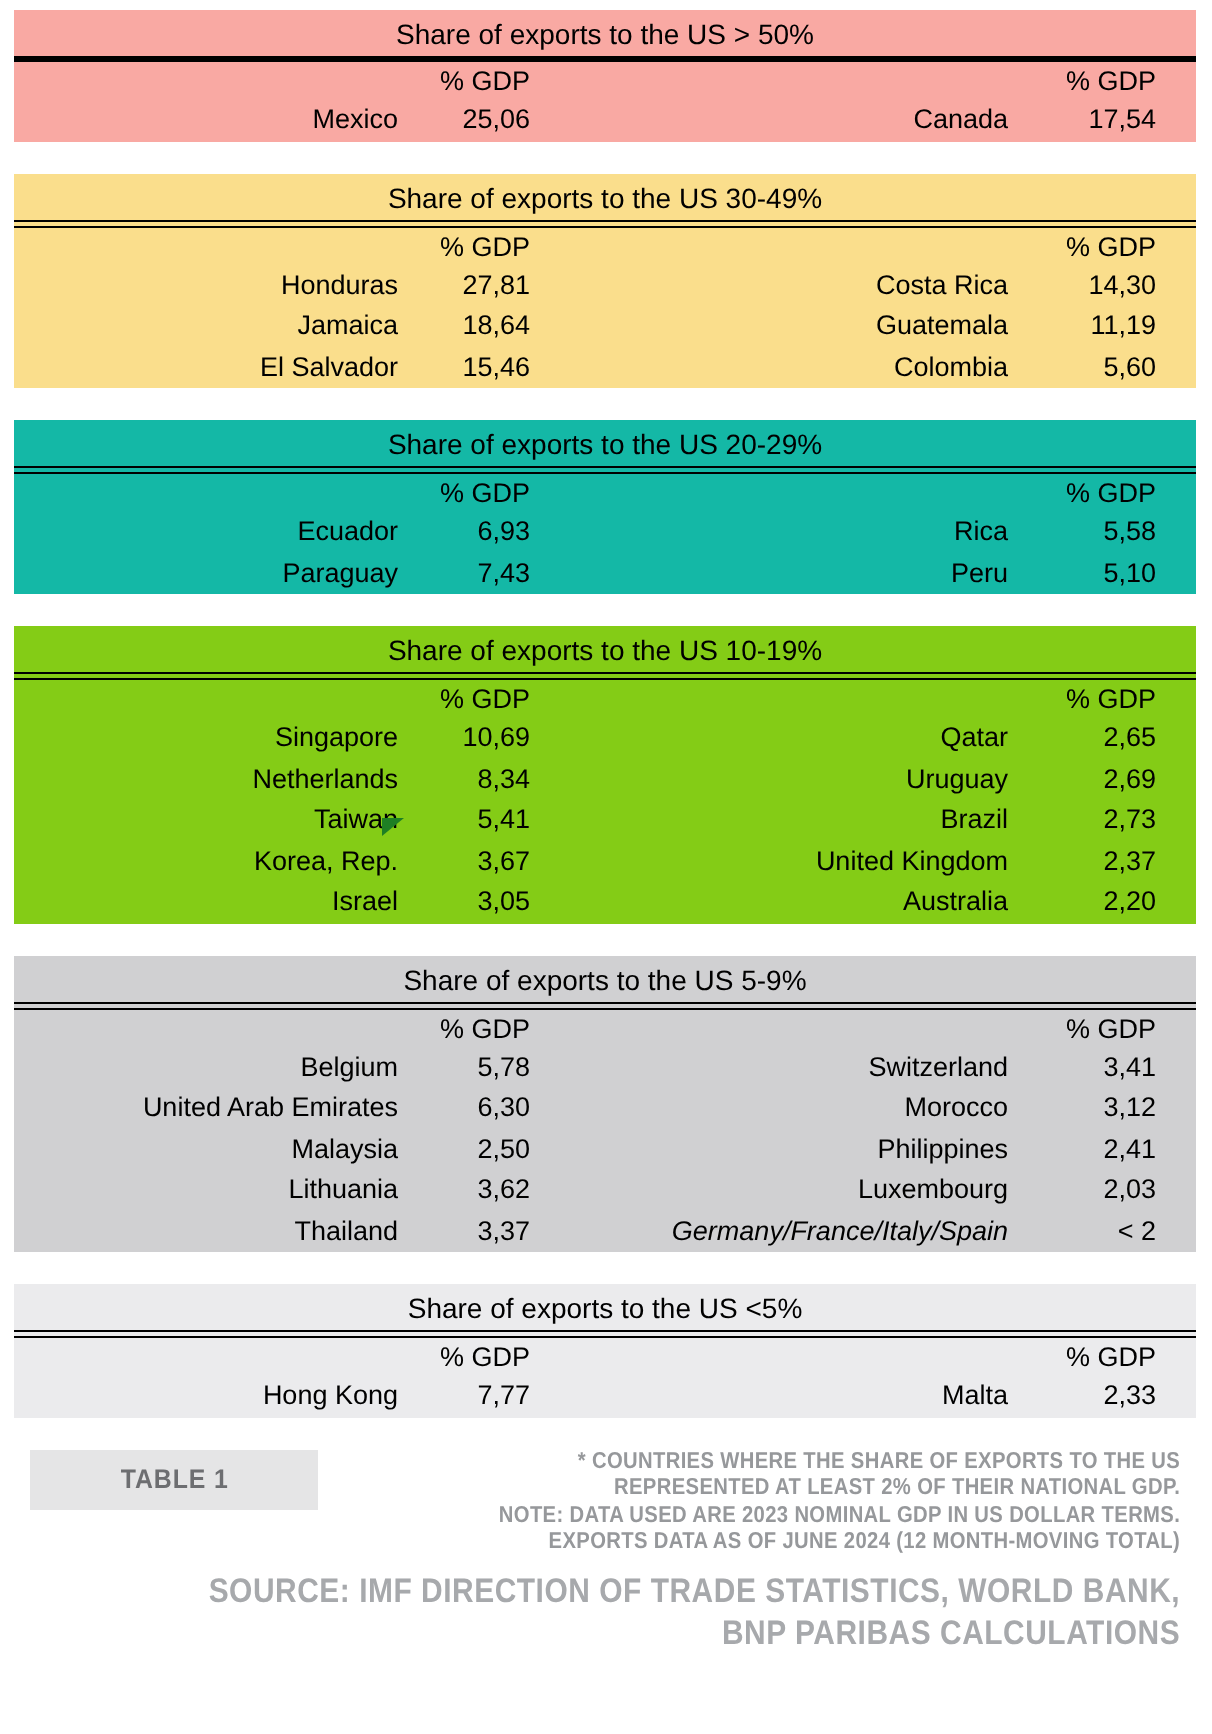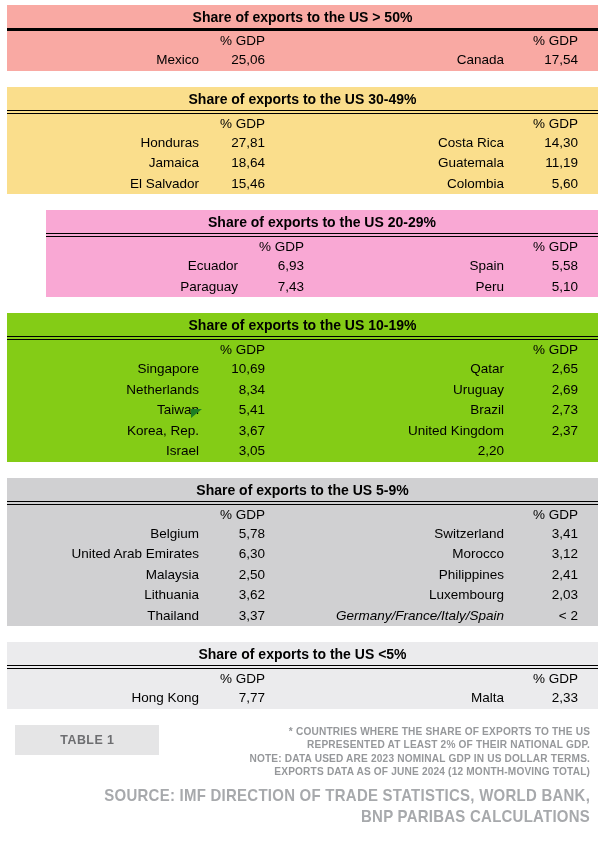--- a/index.html
+++ b/index.html
@@ -3,21 +3,21 @@
 <meta charset="utf-8">
 <style>
   html,body{margin:0;padding:0;}
   body{
     width:606px;height:867px;background:#ffffff;
     font-family:"Liberation Sans",sans-serif;color:#000;
     overflow:hidden;
   }
   .tbl{margin:5px 8px 0 7px;}
   section{margin-bottom:16px;}
-  .sec-title{font-weight:700;font-size:14px;text-align:center;height:23px;line-height:24px;}
+  .sec-title{font-weight:400;font-size:14px;text-align:center;height:23px;line-height:24px;}
   .div-thick{height:0;border-top:3px solid #000;}
   .div-double{height:2px;border-top:1px solid #000;border-bottom:1px solid #000;}
   .grid{display:grid;grid-template-columns:170px 66px 60px 1fr 74px;padding:0 20px 0 22px;}
   .cell{font-size:13.5px;white-space:nowrap;overflow:visible;}
   .hdr .cell{height:19px;line-height:20px;}
   .row .cell{height:20.5px;line-height:20.5px;}
   .country{text-align:right;}
   .val{text-align:right;position:relative;}
   .italic{font-style:italic;}
   .flag{position:absolute;left:-8px;top:5px;}
@@ -76,35 +76,35 @@
           <div class="cell val">11,19</div>
         </div>
         <div class="grid row">
           <div class="cell country">El Salvador</div>
           <div class="cell val">15,46</div>
           <div class="cell"></div>
           <div class="cell country">Colombia</div>
           <div class="cell val">5,60</div>
         </div>
       </section>
-      <section style="background: #f9a8d4; margin-left: 39px;">
+      <section style="background: #14b8a6;">
         <div class="sec-title">Share of exports to the US 20-29%</div>
         <div class="div-double"></div>
         <div class="grid hdr">
           <div class="cell"></div>
           <div class="cell val">% GDP</div>
           <div class="cell"></div>
           <div class="cell"></div>
           <div class="cell val">% GDP</div>
         </div>
         <div class="grid row">
           <div class="cell country">Ecuador</div>
           <div class="cell val">6,93</div>
           <div class="cell"></div>
-          <div class="cell country">Spain</div>
+          <div class="cell country">Rica</div>
           <div class="cell val">5,58</div>
         </div>
         <div class="grid row">
           <div class="cell country">Paraguay</div>
           <div class="cell val">7,43</div>
           <div class="cell"></div>
           <div class="cell country">Peru</div>
           <div class="cell val">5,10</div>
         </div>
       </section>
@@ -145,20 +145,21 @@
           <div class="cell country">Korea, Rep.</div>
           <div class="cell val">3,67</div>
           <div class="cell"></div>
           <div class="cell country">United Kingdom</div>
           <div class="cell val">2,37</div>
         </div>
         <div class="grid row">
           <div class="cell country">Israel</div>
           <div class="cell val">3,05</div>
           <div class="cell"></div>
+          <div class="cell country">Australia</div>
           <div class="cell val">2,20</div>
         </div>
       </section>
       <section style="background: rgb(208, 208, 210);">
         <div class="sec-title">Share of exports to the US 5-9%</div>
         <div class="div-double"></div>
         <div class="grid hdr">
           <div class="cell"></div>
           <div class="cell val">% GDP</div>
           <div class="cell"></div>

